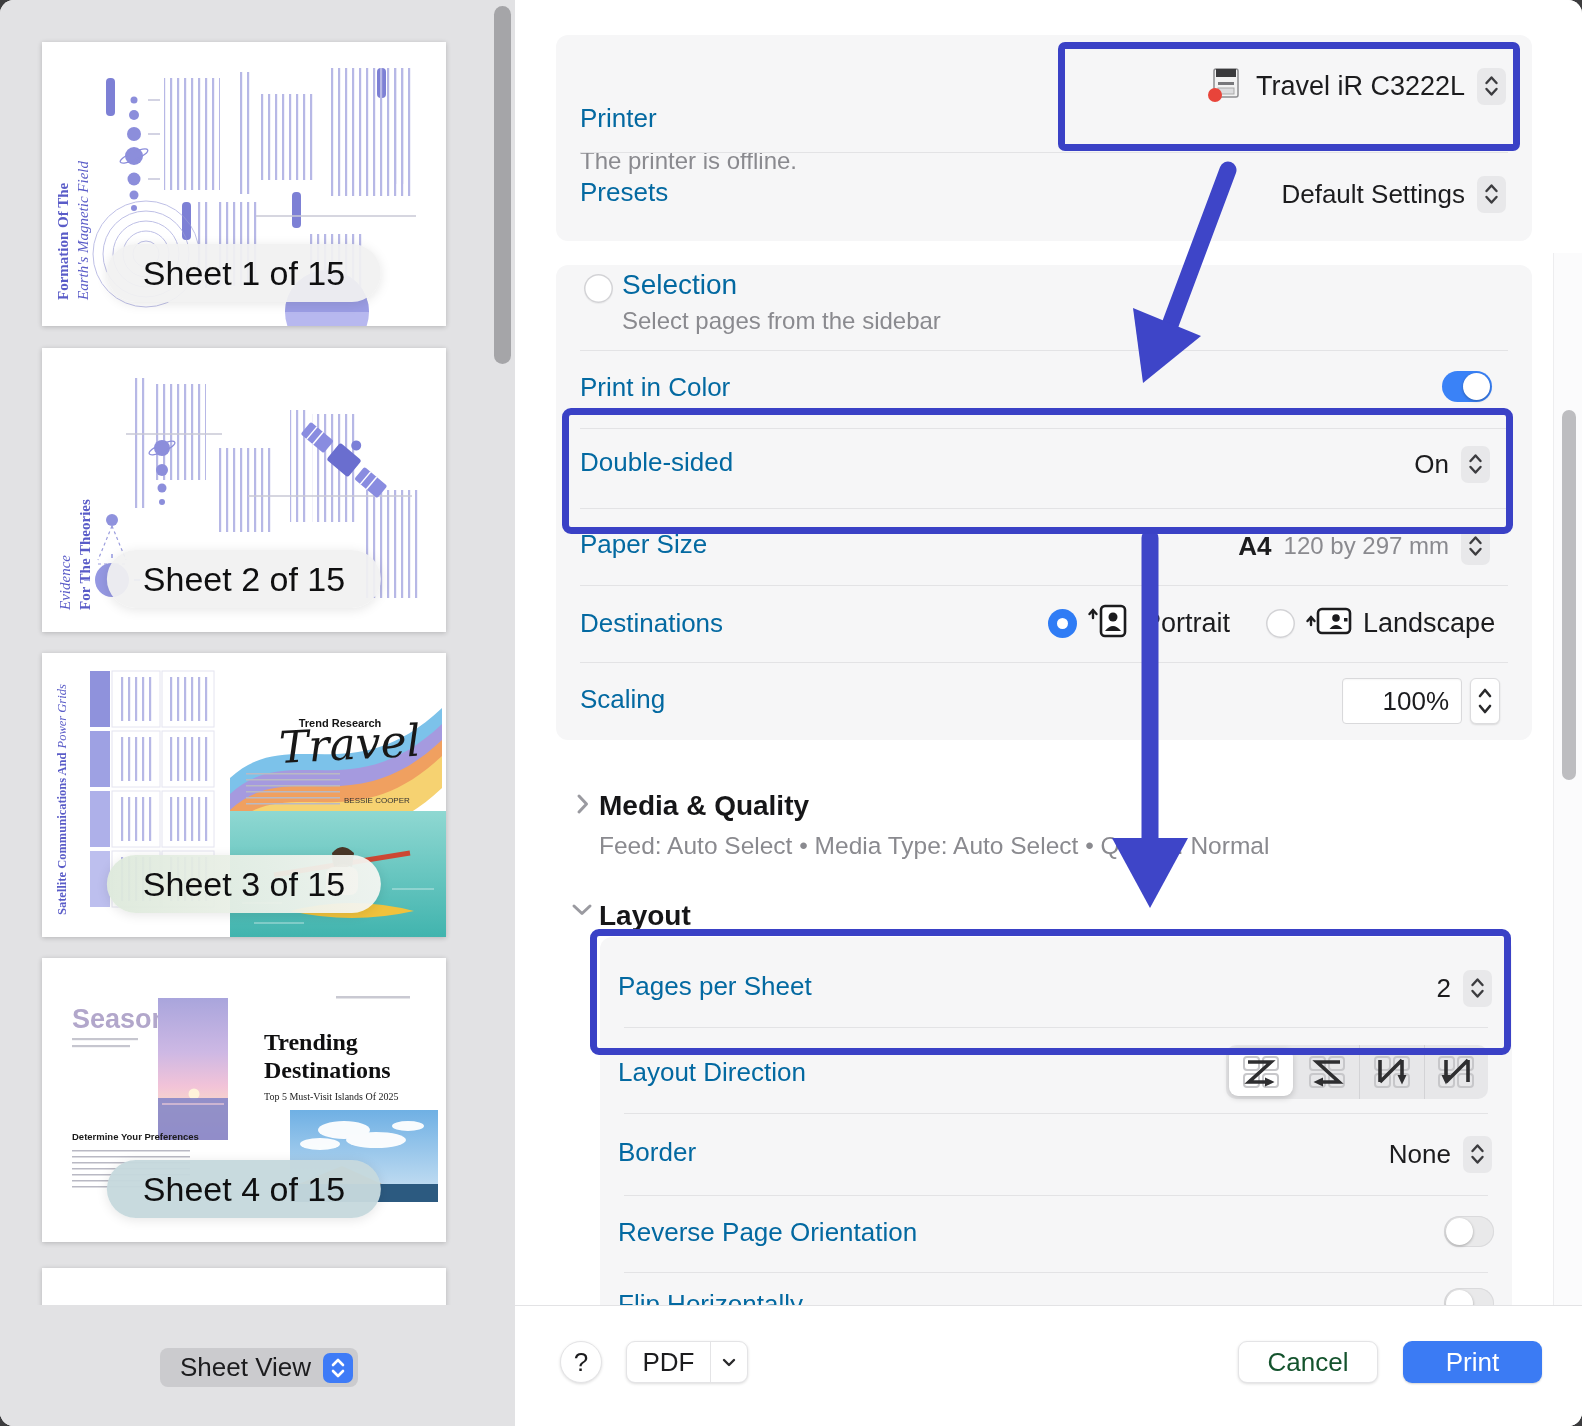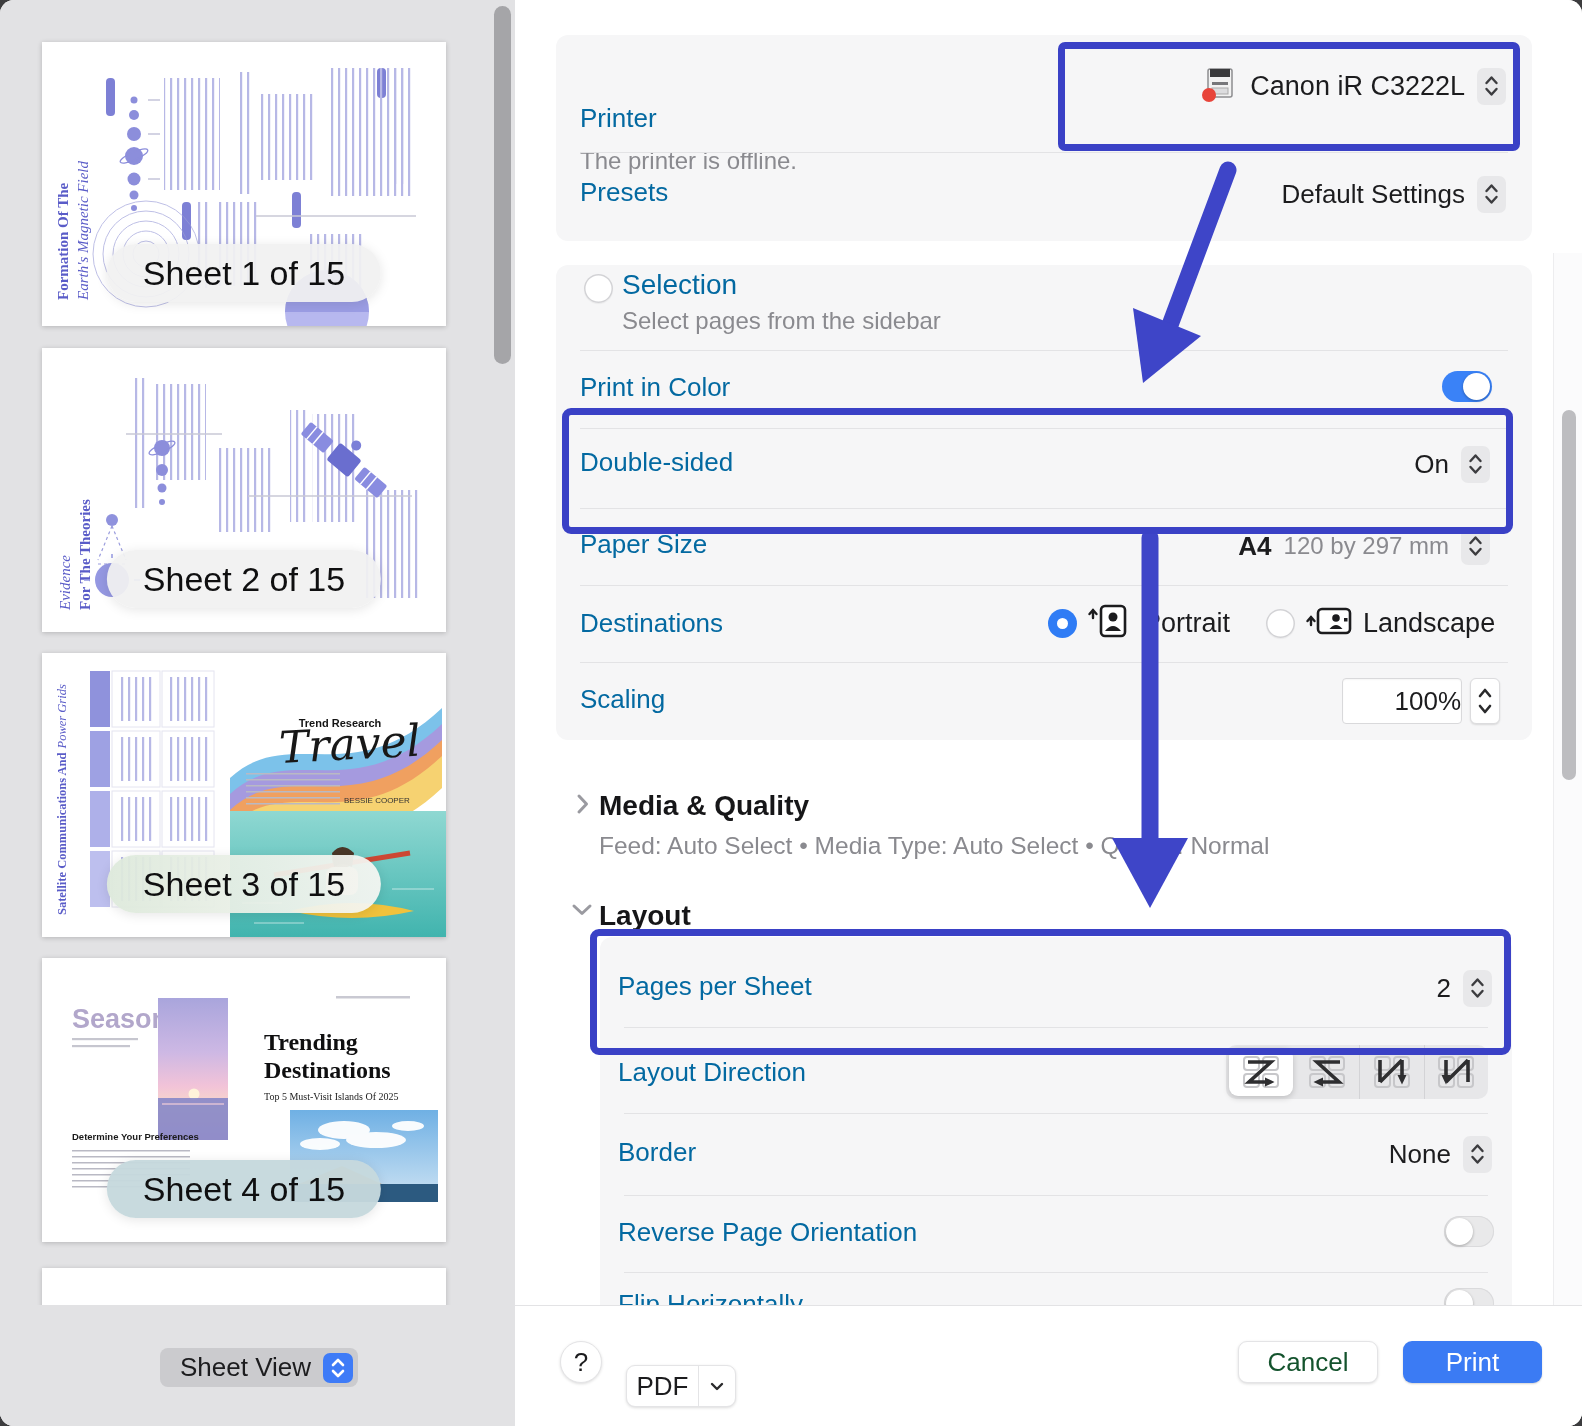--- a/index.html
+++ b/index.html
@@ -40,31 +40,31 @@
   .hl{position:absolute;border:7px solid #3a41c6;border-radius:9px;z-index:10;pointer-events:none;}
   .arrows{position:absolute;left:0;top:0;z-index:9;pointer-events:none;}
   .scrolltrack{position:absolute;left:1038px;top:253px;width:29px;height:1052px;background:#fbfbfc;border-left:1px solid #ededef;box-sizing:border-box;}
   .scrollthumb{position:absolute;left:8px;top:157px;width:14px;height:370px;border-radius:7px;background:#bdbdc0;}
   .footerbar{position:absolute;left:0;top:1305px;width:1067px;height:121px;background:#fff;border-top:1px solid #e3e3e5;z-index:12;box-sizing:border-box;}
   .btn{position:absolute;height:42px;border-radius:9px;display:flex;align-items:center;justify-content:center;font-size:26px;box-sizing:border-box;}
   .btn.plain{background:#fff;border:1px solid #e4e4e6;box-shadow:0 1px 3px rgba(0,0,0,.14);color:#14532d;}
   .btn.primary{background:#3b7bf4;color:#fff;box-shadow:0 1px 2px rgba(0,0,0,.18);}
   .helpbtn{position:absolute;left:45px;top:35px;width:42px;height:42px;border-radius:50%;background:#fff;border:1px solid #e4e4e6;
     box-shadow:0 1px 3px rgba(0,0,0,.14);display:flex;align-items:center;justify-content:center;font-size:26px;color:#1c1c1e;box-sizing:border-box;}
-  .pdfbtn{position:absolute;left:111px;top:35px;width:110px;height:42px;margin-top:24px;}
+  .pdfbtn{position:absolute;left:111px;top:35px;width:122px;height:42px;}
   .pdfbtn .inner{width:100%;height:100%;background:#fff;border:1px solid #e4e4e6;border-radius:9px;box-shadow:0 1px 3px rgba(0,0,0,.14);
     display:flex;align-items:center;box-sizing:border-box;}
   .pdfbtn .lbl{flex:1;text-align:center;font-size:26px;color:#1c1c1e;}
   .pdfbtn .dd{width:36px;height:100%;border-left:1px solid #e4e4e6;display:flex;align-items:center;justify-content:center;}
   .segwrap{position:absolute;display:flex;background:#e7e7e9;border-radius:10px;}
   .seg{flex:1;display:flex;align-items:center;justify-content:center;box-sizing:border-box;}
   .seg.sel{background:#fff;border-radius:9px;box-shadow:0 2px 6px rgba(0,0,0,.18);margin:3px;}
   .seg.div{border-left:1px solid #d3d3d6;}
   .mini-input{position:absolute;background:#fff;border:1px solid #d9d9db;border-radius:4px;box-sizing:border-box;
-    display:flex;align-items:center;justify-content:flex-end;font-size:26px;color:#1c1c1e;box-shadow:inset 0 1px 2px rgba(0,0,0,.04);}
+    display:flex;align-items:center;justify-content:flex-end;padding-right:12px;font-size:26px;color:#1c1c1e;box-shadow:inset 0 1px 2px rgba(0,0,0,.04);}
 </style>
 </head>
 <body>
 
 <svg width="0" height="0" style="position:absolute" aria-hidden="true">
   <defs>
     <pattern id="vt" width="7" height="10" patternUnits="userSpaceOnUse">
         <rect x="2" width="2.2" height="10" fill="#b7b8e6"></rect>
       </pattern>
     <pattern id="ht2" width="10" height="6" patternUnits="userSpaceOnUse">
@@ -300,21 +300,21 @@
       <div class="cluster" style="right:26px;top:25px;height:52px">
         <span>
           <svg width="38" height="40" viewBox="0 0 38 40">
             <rect x="8" y="5" width="24" height="28" rx="2" fill="#f2f2f2" stroke="#8d8d90" stroke-width="1.5"></rect>
             <rect x="10" y="5" width="20" height="8" fill="#3a3a3c"></rect>
             <rect x="12" y="18" width="16" height="3" fill="#77777a"></rect>
             <rect x="12" y="24" width="16" height="6" fill="#dcdcde" stroke="#aaa" stroke-width="1"></rect>
             <circle cx="9" cy="31" r="7" fill="#e8443a"></circle>
           </svg>
         </span>
-        <span class="value" style="font-size:27px">Canon iR C3222L</span>
+        <span class="value" style="font-size:27px">Travel iR C3222L</span>
         <span class="stepper">
           <svg width="19" height="28" viewBox="0 0 19 28">
               <path d="M4.5 11 L9.5 5.5 L14.5 11 M4.5 17 L9.5 22.5 L14.5 17" fill="none" stroke="#3c3c3f" stroke-width="2.4" stroke-linecap="round" stroke-linejoin="round"></path>
             </svg>
         </span>
       </div>
       <div class="sep" style="top:117px"></div>
       <div class="rowlabel" style="left:24px;top:142px">Presets</div>
       <div class="cluster" style="right:26px;top:140px;height:38px">
         <span class="value">Default Settings</span>

